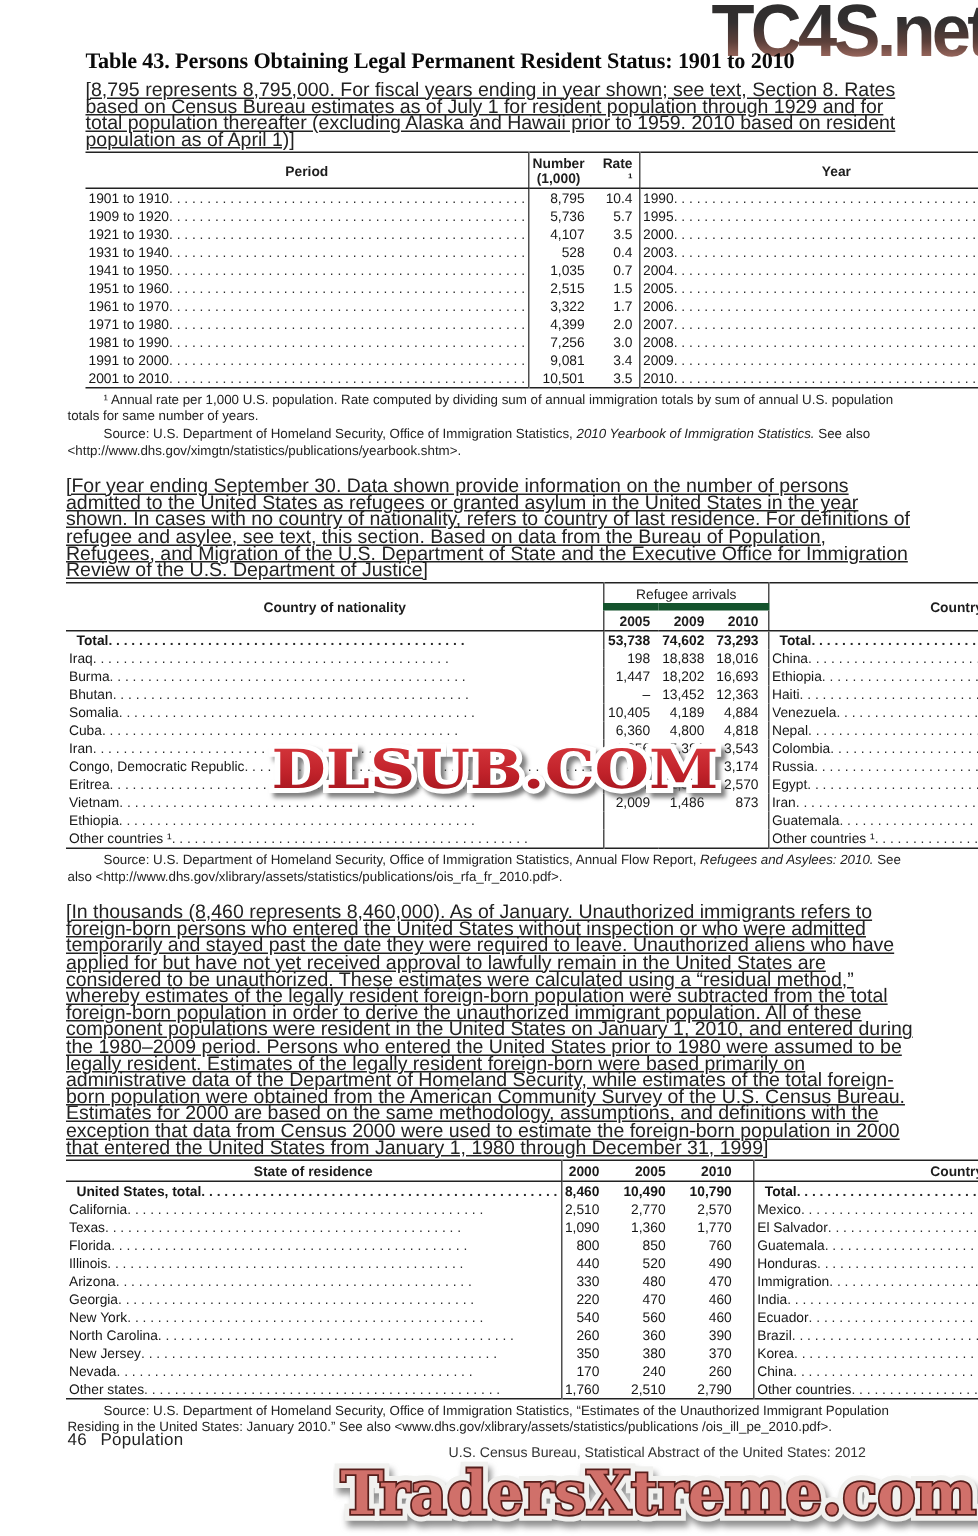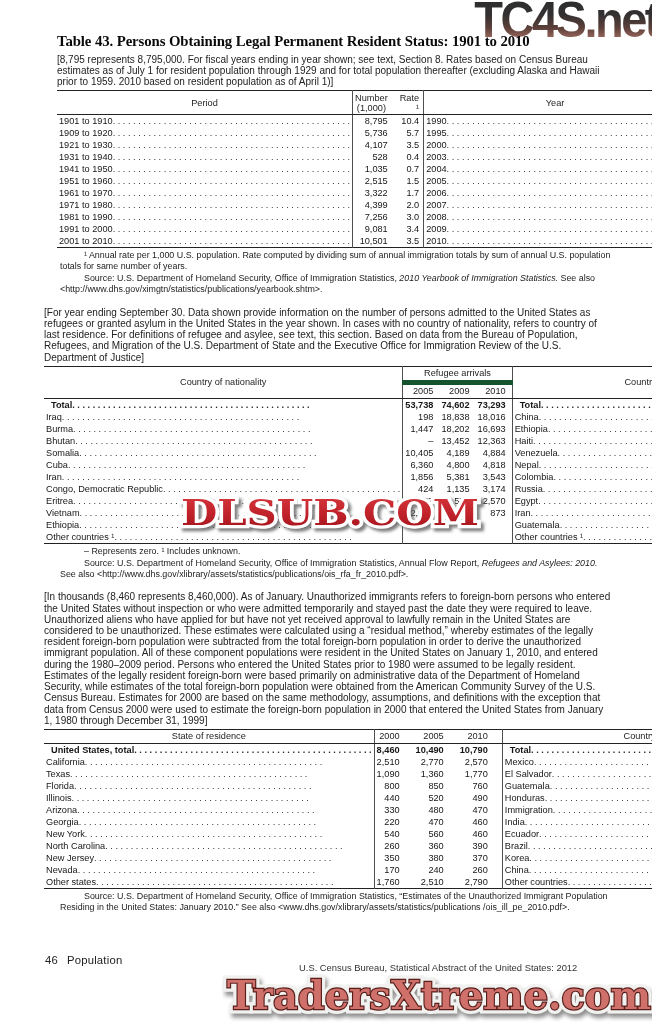--- a/index.html
+++ b/index.html
@@ -9,34 +9,34 @@
     font-family:"Liberation Sans", sans-serif;
   }
   .page{position:absolute;inset:0;padding:33px 40px 0 44px;box-sizing:border-box;}
 
   
   .title{
     font-family:"Liberation Serif", serif;font-weight:bold;color:#0a0a0a;
     font-size:14.8px;line-height:17.5px;letter-spacing:-0.1px;
     margin:0 0 3px 0;max-width:548px;
   }
-  .note{font-size:10px;line-height:11.2px;margin:0 0 3px 0;color:#222;}
-  .fn{font-size:8.9px;line-height:10.9px;margin:1px 0 0 16px;color:#222;text-indent:24px;}
+  .note{font-size:13px;line-height:11.2px;margin:0 0 3px 0;color:#222;text-decoration:underline;}
+  .fn{font-size:8.9px;line-height:10.9px;margin:1px 0 0 1px;color:#222;text-indent:24px;}
   .fn i{font-style:italic;}
   .indent13{margin-left:13px;}
   .sec{margin-top:12px;}
 
   
   table.t{
     border-collapse:collapse;table-layout:fixed;
     border-top:1.5px solid #222;border-bottom:1.5px solid #222;
     margin-bottom:2px;
   }
   .t th{font-weight:normal;font-size:9.2px;padding:1.5px 2px;text-align:center;color:#1d1d1d;}
-  .t thead tr:last-child th, .t thead th[rowspan]{border-bottom:1.4px solid #222;}
+  .t thead tr:last-child th, .t thead th[rowspan]{border-bottom:1.4px solid #222;font-weight:bold;}
   .t thead th.gh{border-bottom:5px solid #14532d;}
   .t td{font-size:9.2px;line-height:12px;height:12px;padding:0 2px;white-space:nowrap;color:#161616;}
   .br{border-right:1px solid #4f4f4f;}
   .num{text-align:right;}
   .stub{display:flex;align-items:baseline;overflow:hidden;}
   .stub .lbl{flex:none;white-space:nowrap;}
   .stub::after{
     content:" . . . . . . . . . . . . . . . . . . . . . . . . . . . . . . . . . . . . . . . . . . . . . . .";
     flex:1 1 0;min-width:0;overflow:hidden;white-space:nowrap;color:#2a2a2a;
   }
@@ -461,21 +461,21 @@
             </td>
 
           </tr>
 
           <tr>
             <td class="br">
               <div class="stub">
                 <span class="lbl">Vietnam</span>
               </div>
             </td>
-            <td class="num">2,975</td>
+            <td class="num">2,009</td>
             <td class="num">1,486</td>
             <td class="num br">873</td>
             <td class="br">
               <div class="stub">
                 <span class="lbl">Iran</span>
               </div>
             </td>
 
           </tr>
 
@@ -507,21 +507,20 @@
             <td class="num br"></td>
             <td class="br">
               <div class="stub">
                 <span class="lbl">Other countries ¹</span>
               </div>
             </td>
 
           </tr>
         </tbody>
     </table>
-    <p class="fn">– Represents zero. ¹ Includes unknown.</p>
     <p class="fn"><span>Source: U.S. Department of Homeland Security, Office of Immigration Statistics, Annual Flow Report, </span><i>Refugees and Asylees: 2010.</i><span> See also &lt;http://www.dhs.gov/xlibrary/assets/statistics/publications/ois_rfa_fr_2010.pdf&gt;.</span></p>
   </section>
 
   <section class="sec">
     <p class="note">[In thousands (8,460 represents 8,460,000). As of January. Unauthorized immigrants refers to foreign-born persons who entered the United States without inspection or who were admitted temporarily and stayed past the date they were required to leave. Unauthorized aliens who have applied for but have not yet received approval to lawfully remain in the United States are considered to be unauthorized. These estimates were calculated using a “residual method,” whereby estimates of the legally resident foreign-born population were subtracted from the total foreign-born population in order to derive the unauthorized immigrant population. All of these component populations were resident in the United States on January 1, 2010, and entered during the 1980–2009 period. Persons who entered the United States prior to 1980 were assumed to be legally resident. Estimates of the legally resident foreign-born were based primarily on administrative data of the Department of Homeland Security, while estimates of the total foreign-born population were obtained from the American Community Survey of the U.S. Census Bureau. Estimates for 2000 are based on the same methodology, assumptions, and definitions with the exception that data from Census 2000 were used to estimate the foreign-born population in 2000 that entered the United States from January 1, 1980 through December 31, 1999]</p>
     <table class="t t45">
       <colgroup>
         <col style="width:143px">
           <col style="width:61px">
           <col style="width:61px">

